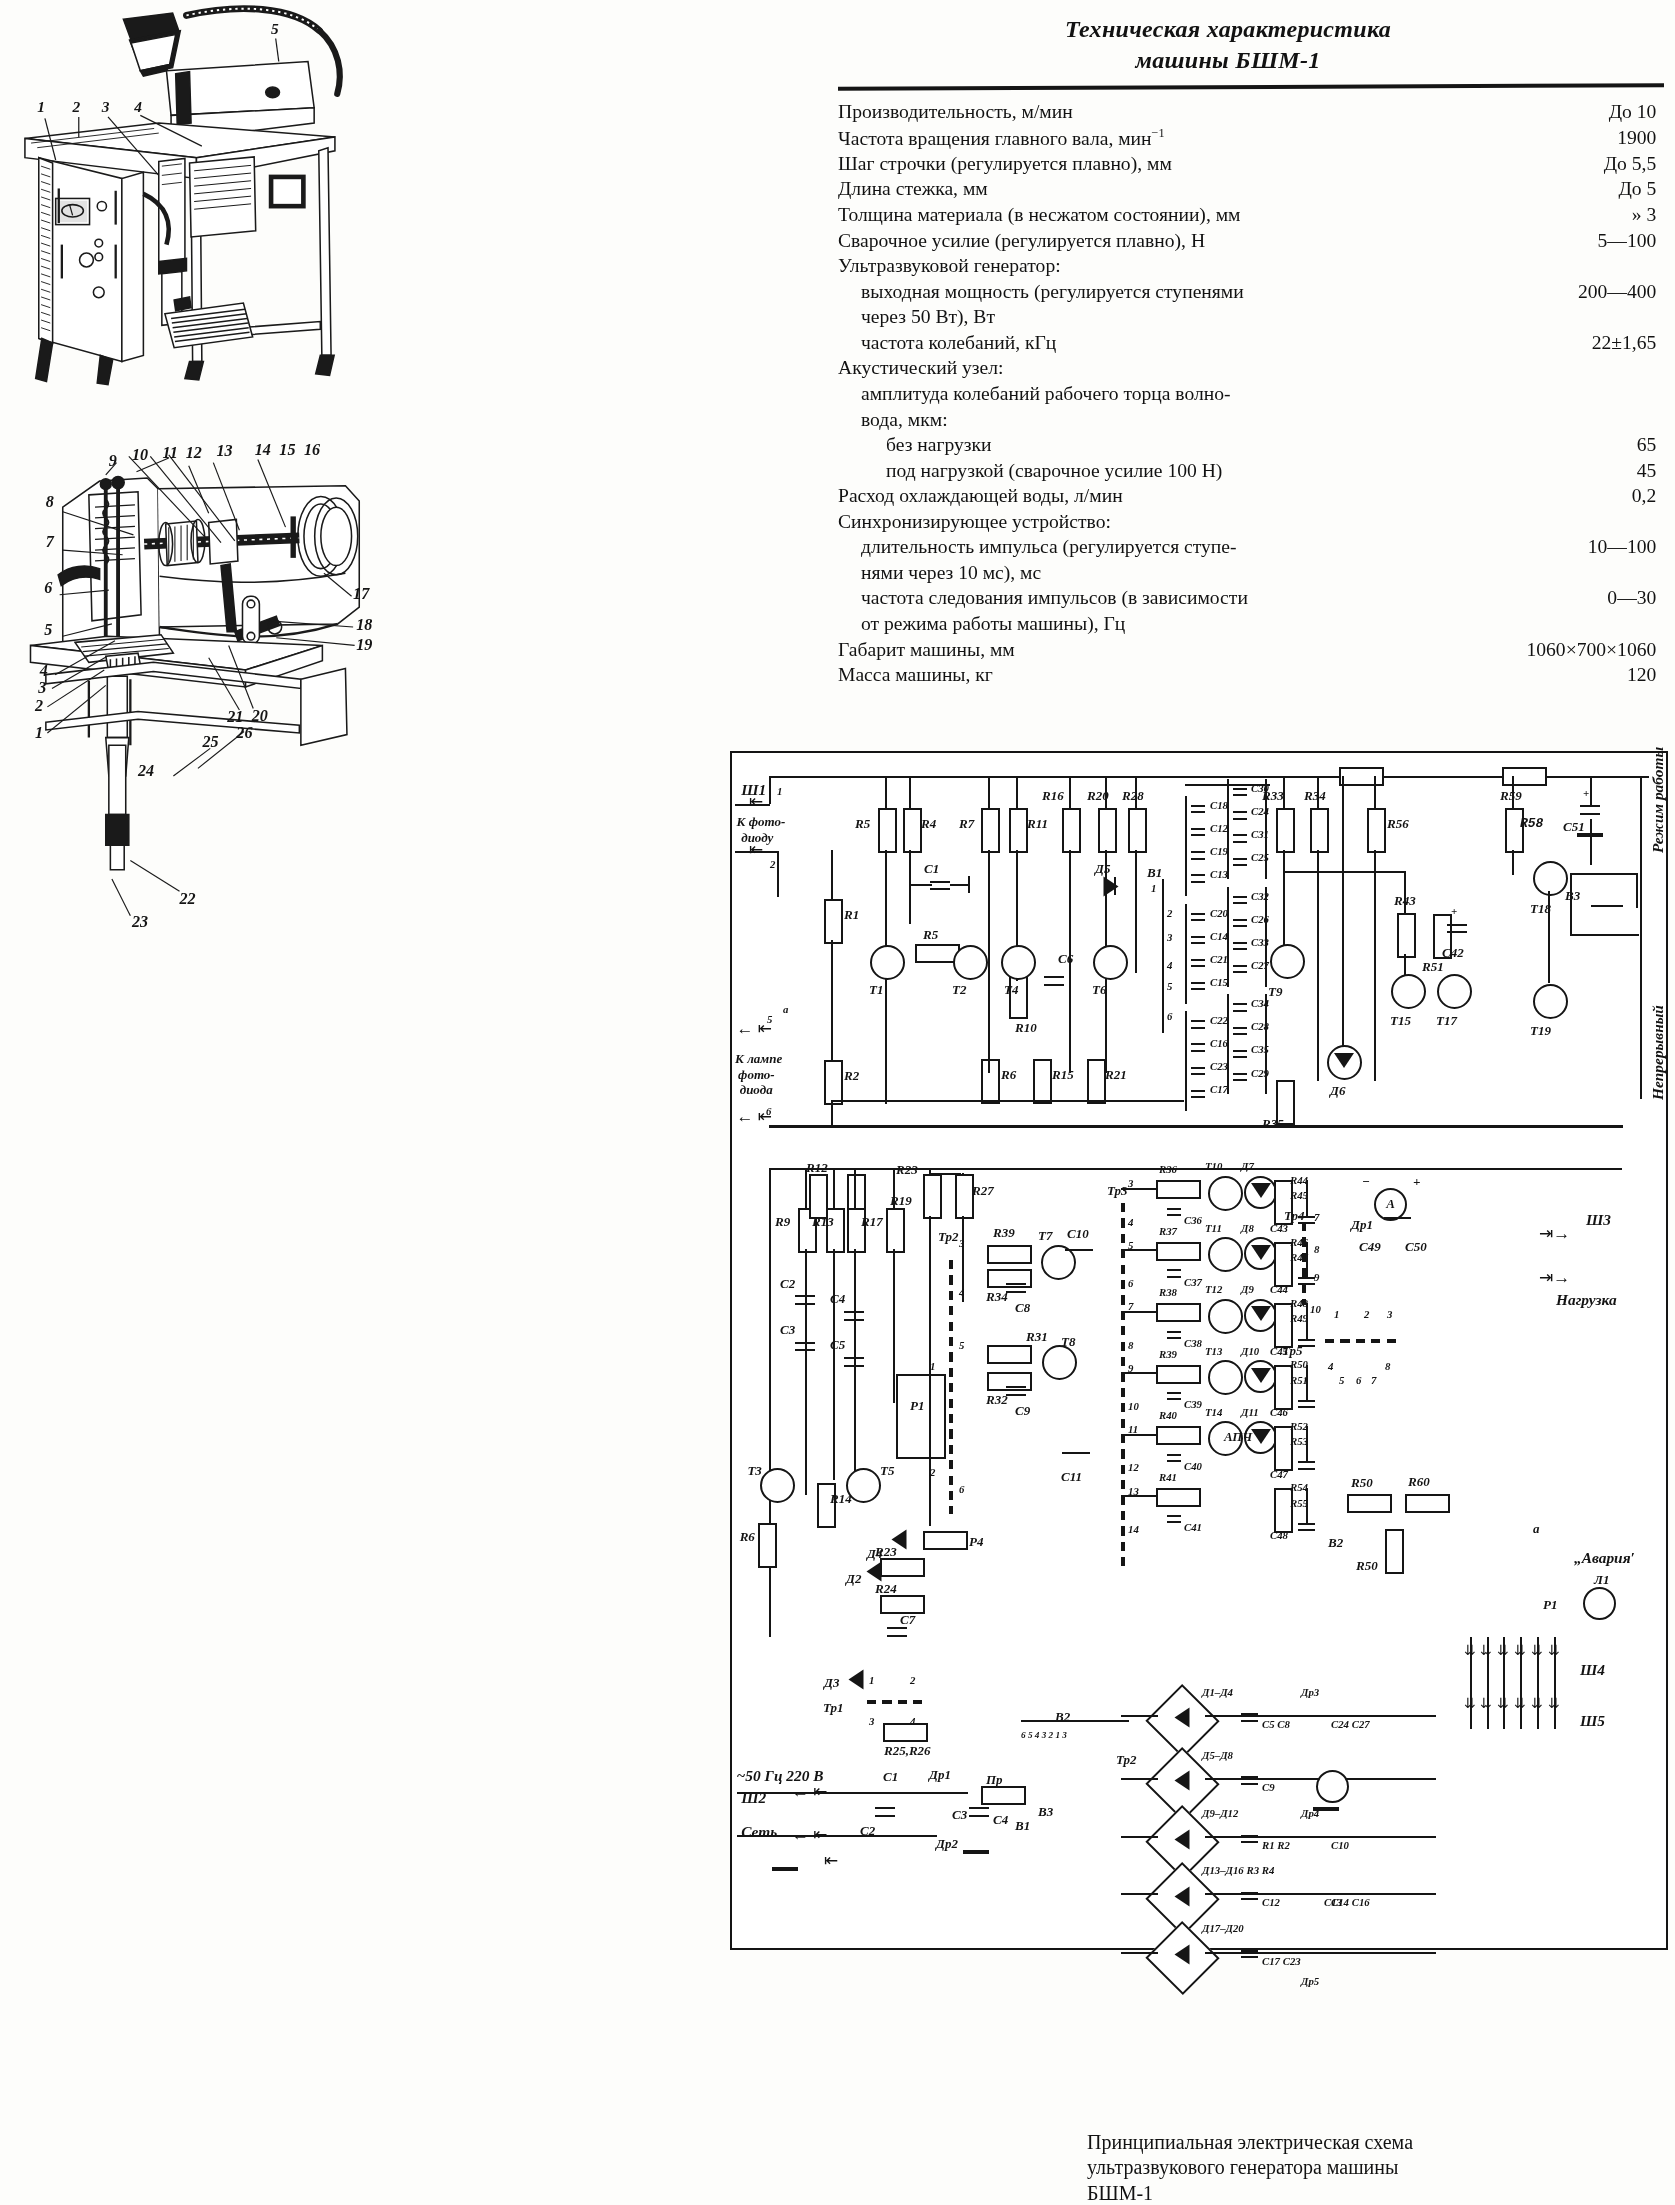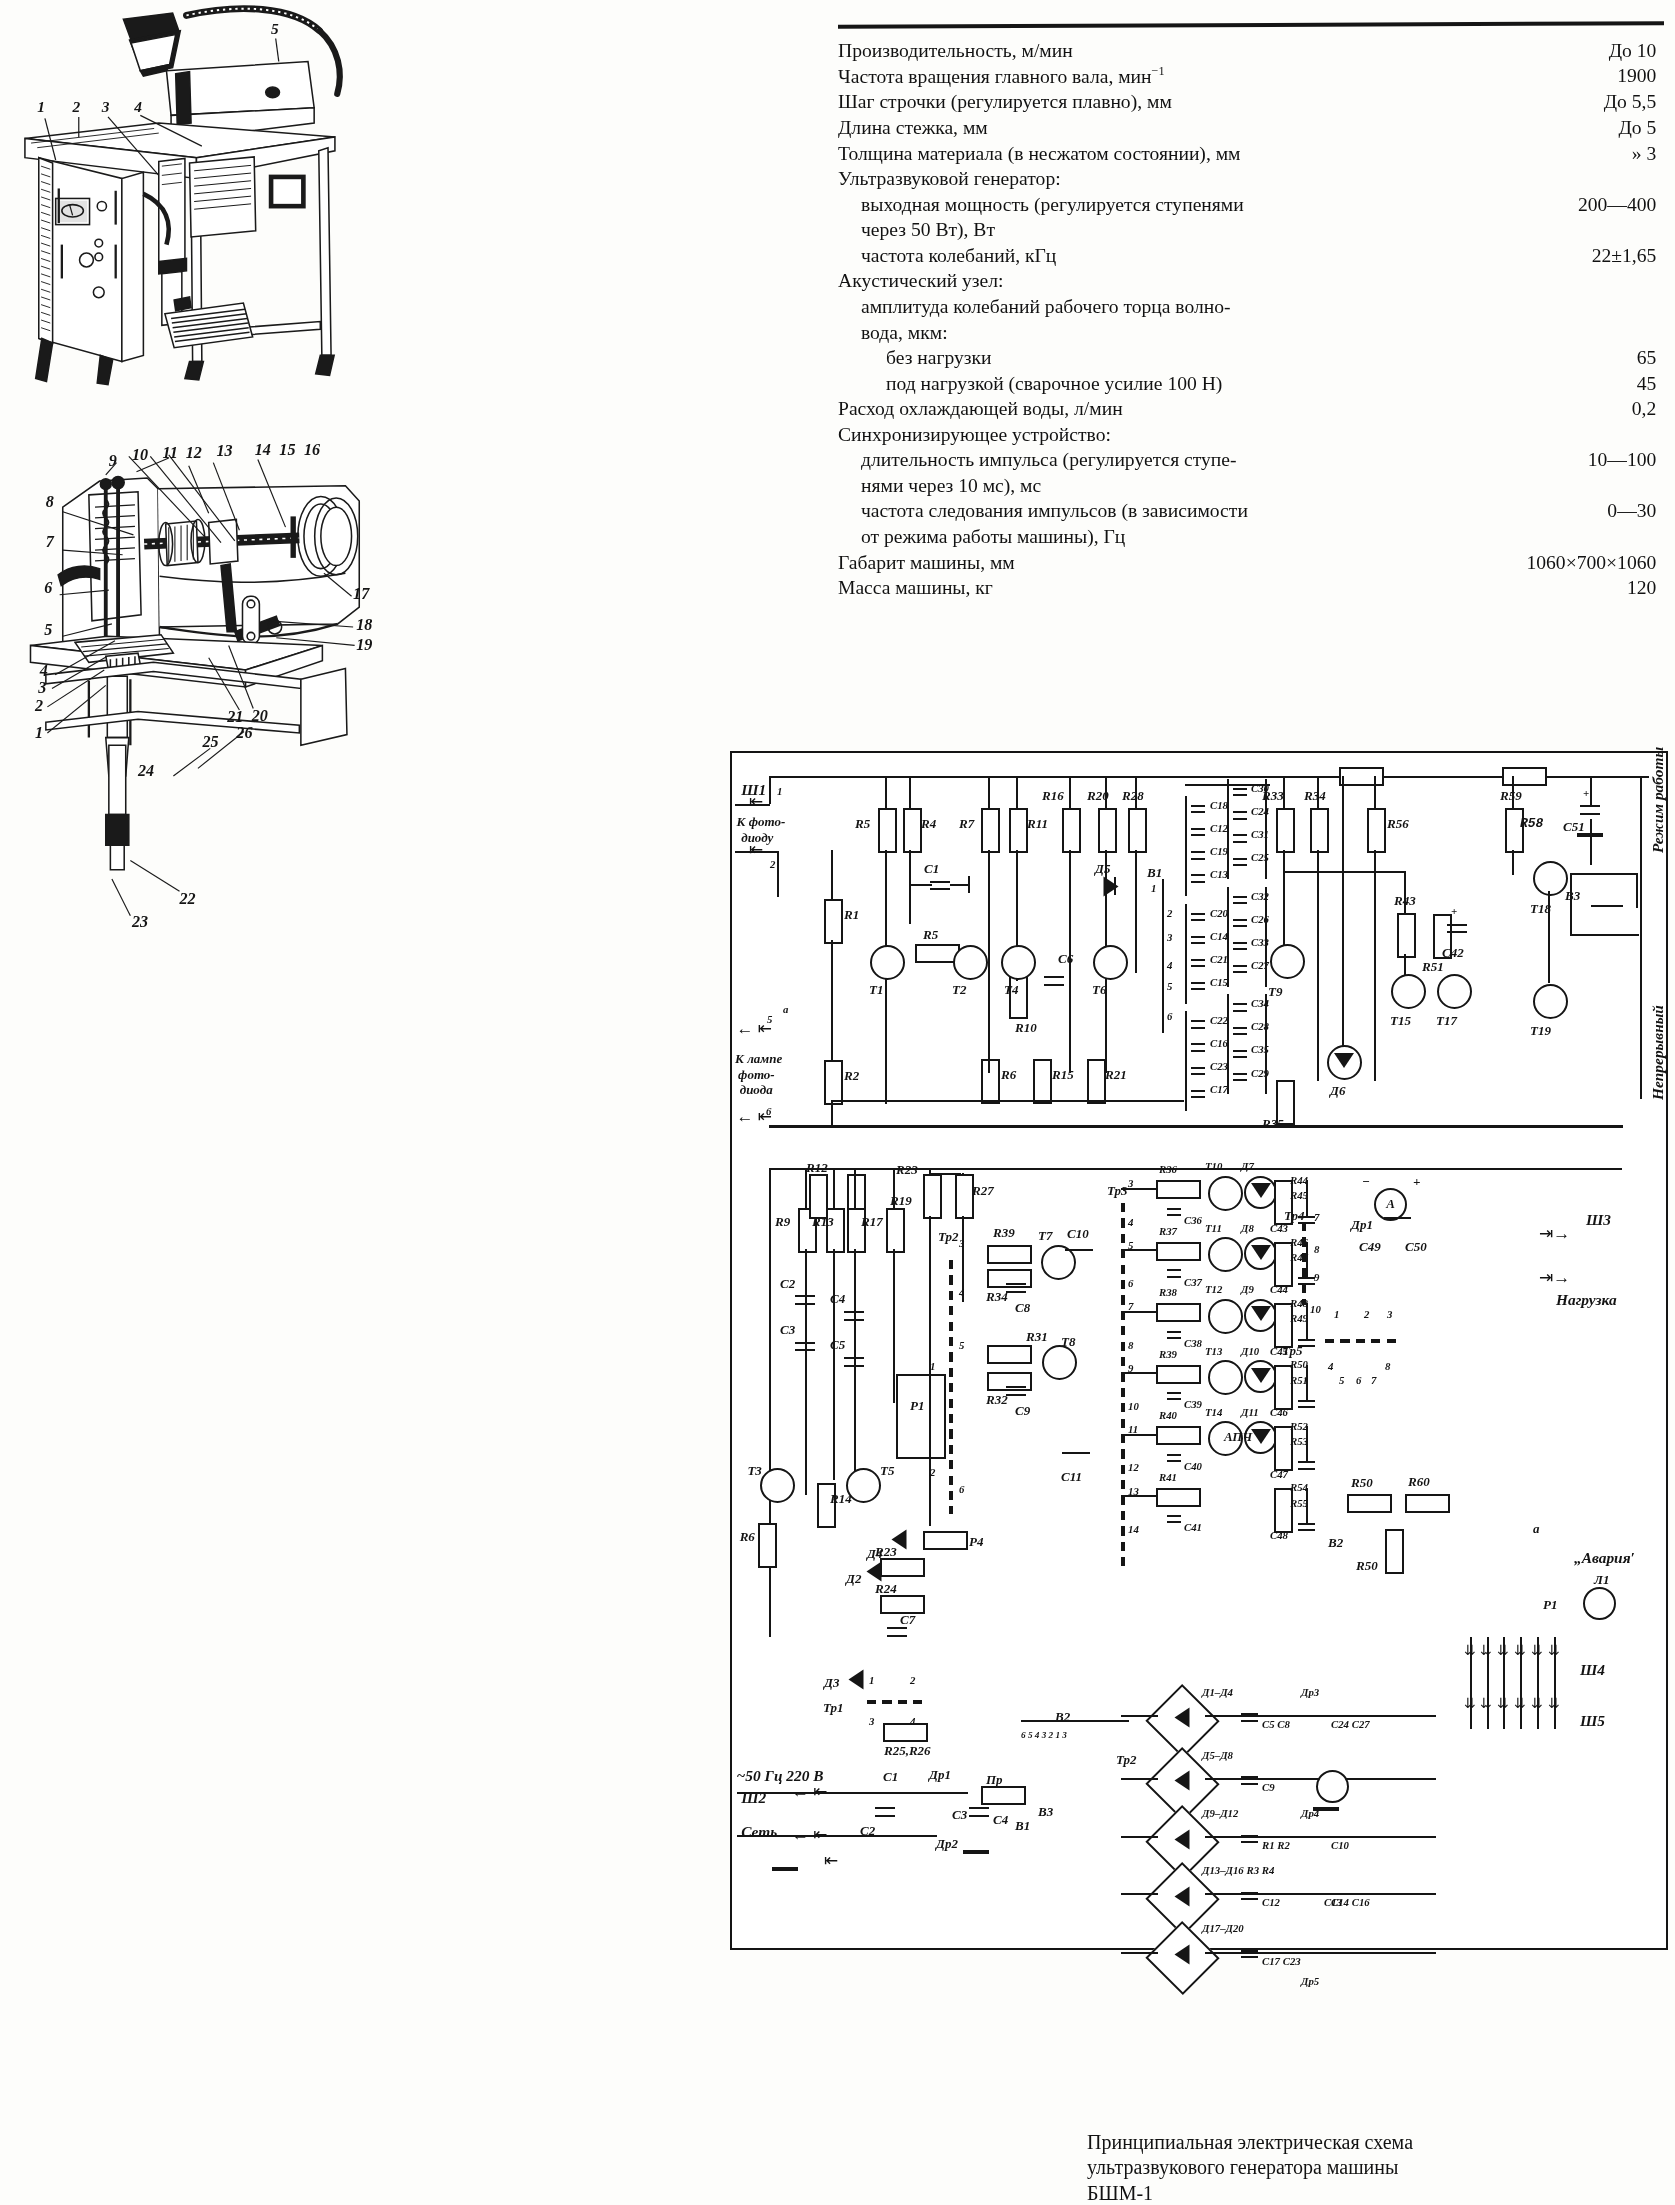--- a/index.html
+++ b/index.html
@@ -291,20 +291,24 @@
         <text x="276" y="400">21</text>
       <text x="214" y="636">22</text>
         <text x="152" y="666">23</text>
       <text x="160" y="470">24</text>
         <text x="244" y="432">25</text>
         <text x="288" y="420">26</text>
     </g>
   </svg>
 
   <div id="spec">
+    <div class="title">
+      <div>Техническая характеристика</div>
+      <div>машины БШМ-1</div>
+    </div>
     <div class="rule"></div>
     <table>
         <tbody id="spec-body">
           <tr>
             <td class="lab">Производительность, м/мин</td>
             <td class="val">До 10</td>
           </tr>
           <tr>
             <td class="lab">Частота вращения главного вала, мин<sup>−1</sup></td>
             <td class="val">1900</td>
@@ -313,20 +317,24 @@
             <td class="lab">Шаг строчки (регулируется плавно), мм</td>
             <td class="val">До 5,5</td>
           </tr>
           <tr>
             <td class="lab">Длина стежка, мм</td>
             <td class="val">До 5</td>
           </tr>
           <tr>
             <td class="lab">Толщина материала (в несжатом состоянии), мм</td>
             <td class="val">» 3</td>
+          </tr>
+          <tr>
+            <td class="lab">Сварочное усилие (регулируется плавно), Н</td>
+            <td class="val">5—100</td>
           </tr>
           <tr>
             <td class="lab">Ультразвуковой генератор:</td>
             <td class="val"></td>
           </tr>
           <tr>
             <td class="lab i1">выходная мощность (регулируется ступенями</td>
             <td class="val">200—400</td>
           </tr>
           <tr>

